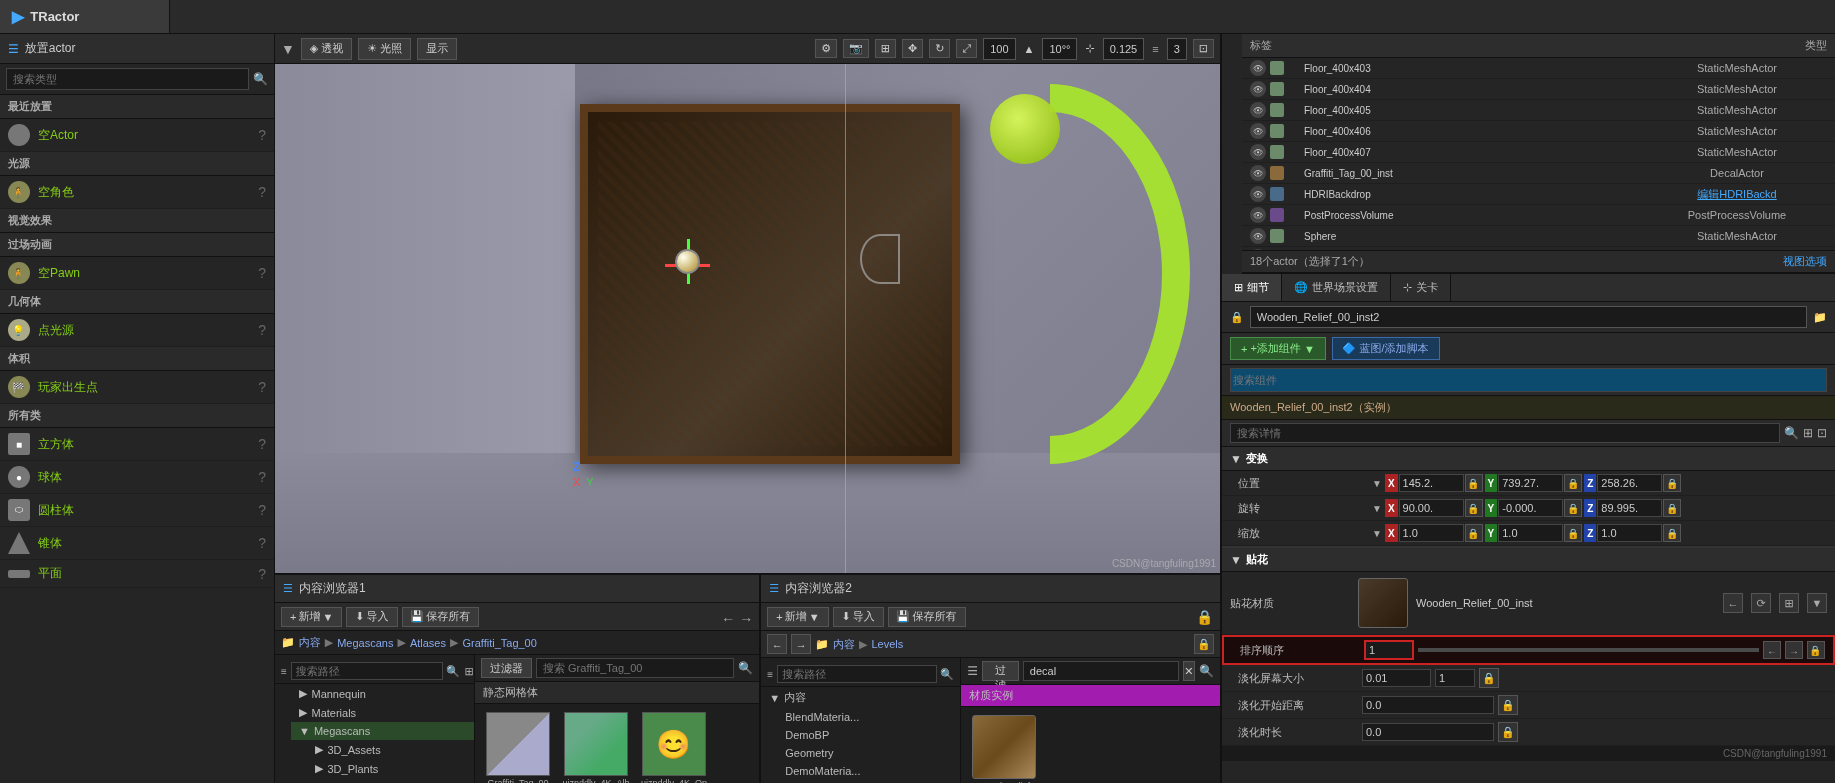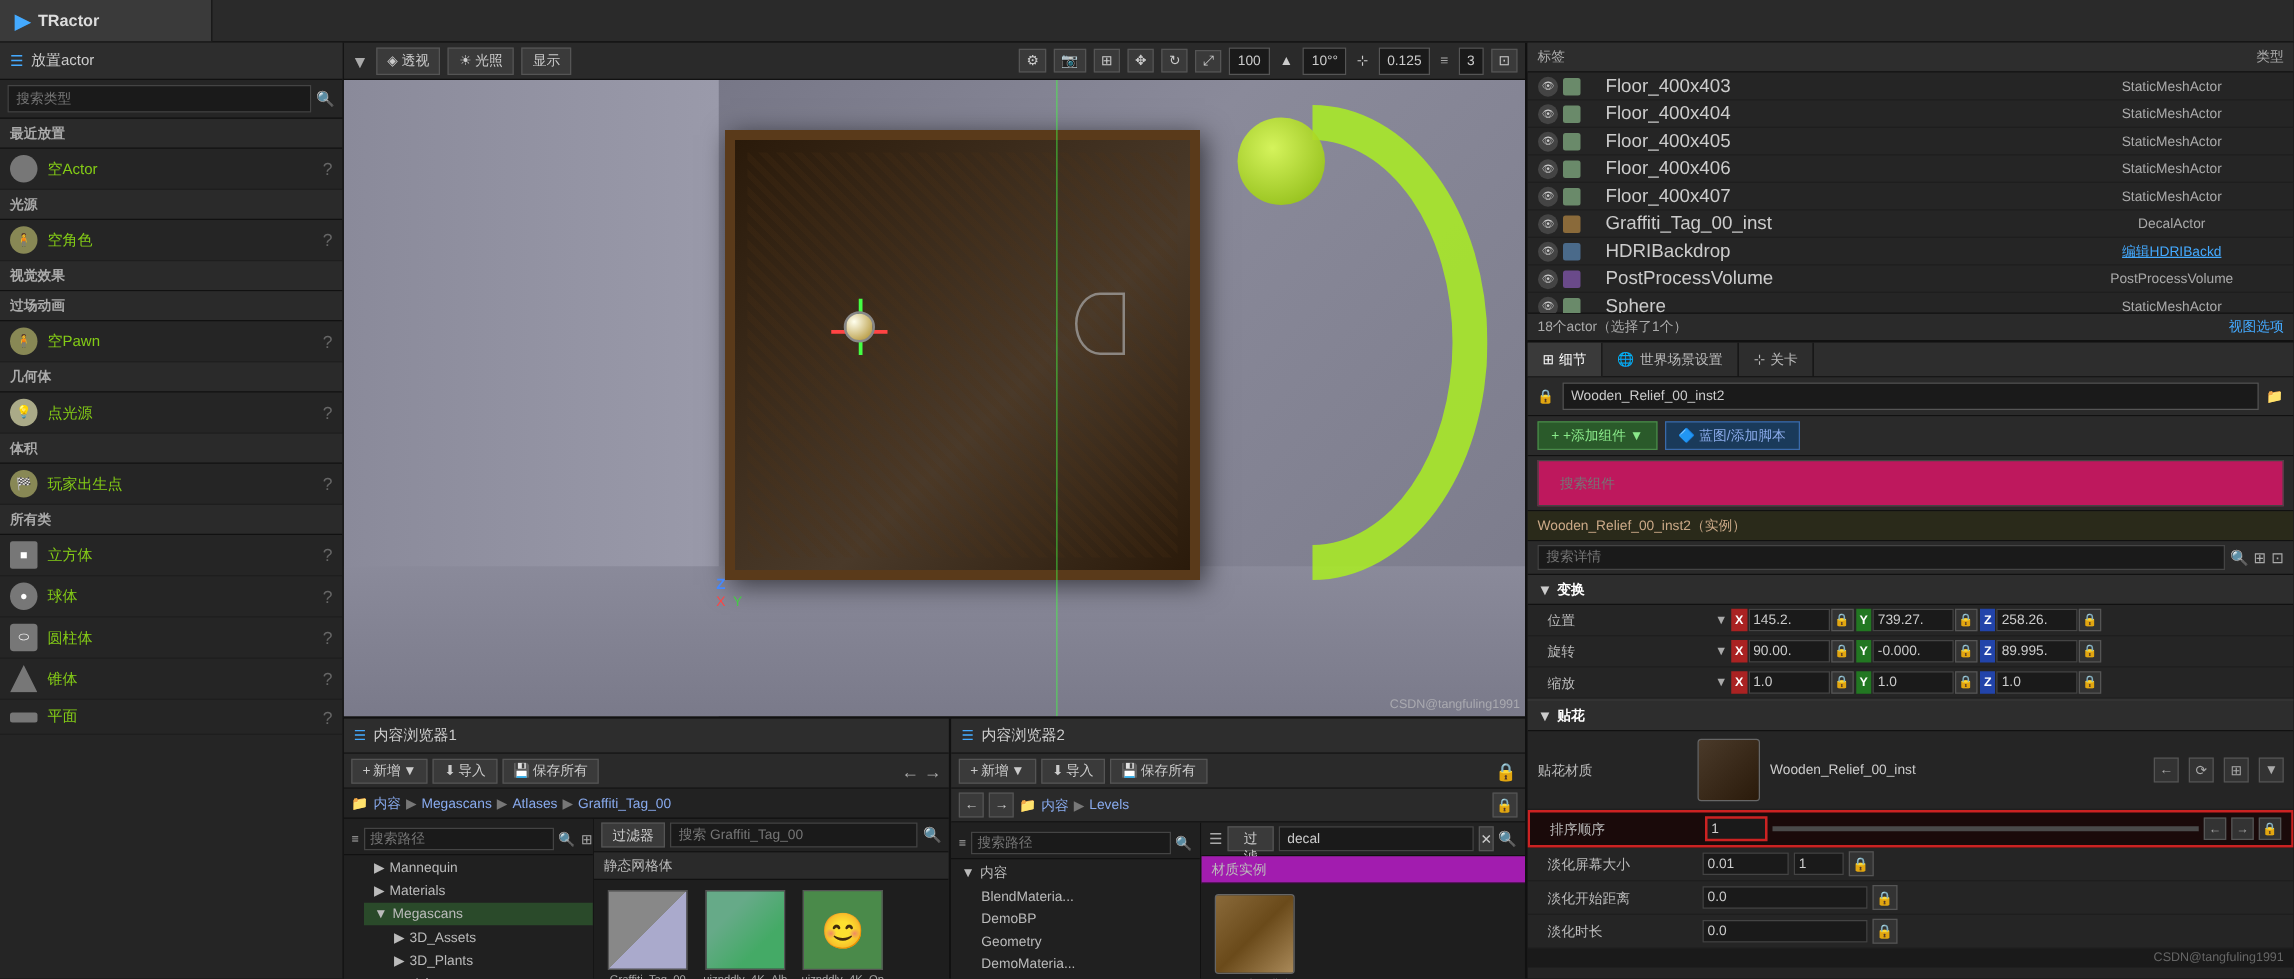--- a/index.html
+++ b/index.html
@@ -402,20 +402,21 @@
       border-left: 2px solid #111;
       display: flex;
       flex-direction: column;
       flex-shrink: 0;
     }
     .outliner-section {
       height: 240px;
       border-bottom: 2px solid #111;
       display: flex;
       flex-direction: column;
+      margin-left: 20px;
     }
     .outliner-header {
       display: flex;
       justify-content: space-between;
       align-items: center;
       padding: 3px 8px;
       background: #2d2d2d;
       border-bottom: 1px solid #111;
       height: 24px;
     }
@@ -435,21 +436,21 @@
       height: 16px;
       background: #444;
       border-radius: 50%;
       margin-right: 4px;
       flex-shrink: 0;
       display: flex; align-items: center; justify-content: center;
       font-size: 8px;
     }
     .outliner-name {
       flex: 1;
-      font-size: 15px;
+      font-size: 10px;
       color: #ccc;
       padding-left: 16px;
     }
     .outliner-type {
       width: 180px;
       font-size: 11px;
       color: #aaa;
       text-align: center;
     }
     .outliner-type.link { color: #4af; cursor: pointer; text-decoration: underline; }
@@ -524,26 +525,26 @@
       background: #1a3a5a;
       border: 1px solid #3a6aaa;
       color: #8aaaea;
       padding: 3px 10px;
       font-size: 11px;
       cursor: pointer;
       display: flex; align-items: center; gap: 3px;
     }
     .search-components {
       flex: 1;
-      background: #be185d;
+      background: #0c4a6e;
       border: 1px solid #444;
       color: #ccc;
-      padding: 2px 17px;
-      font-size: 11px;
-      height: 37px;
+      padding: 2px 2px;
+      font-size: 11px;
+      height: 24px;
     }
     .component-instance {
       padding: 4px 8px;
       background: #2a2a1a;
       border-bottom: 1px solid #111;
       font-size: 11px;
       color: #ccaa88;
       cursor: pointer;
     }
     .search-details-row {

